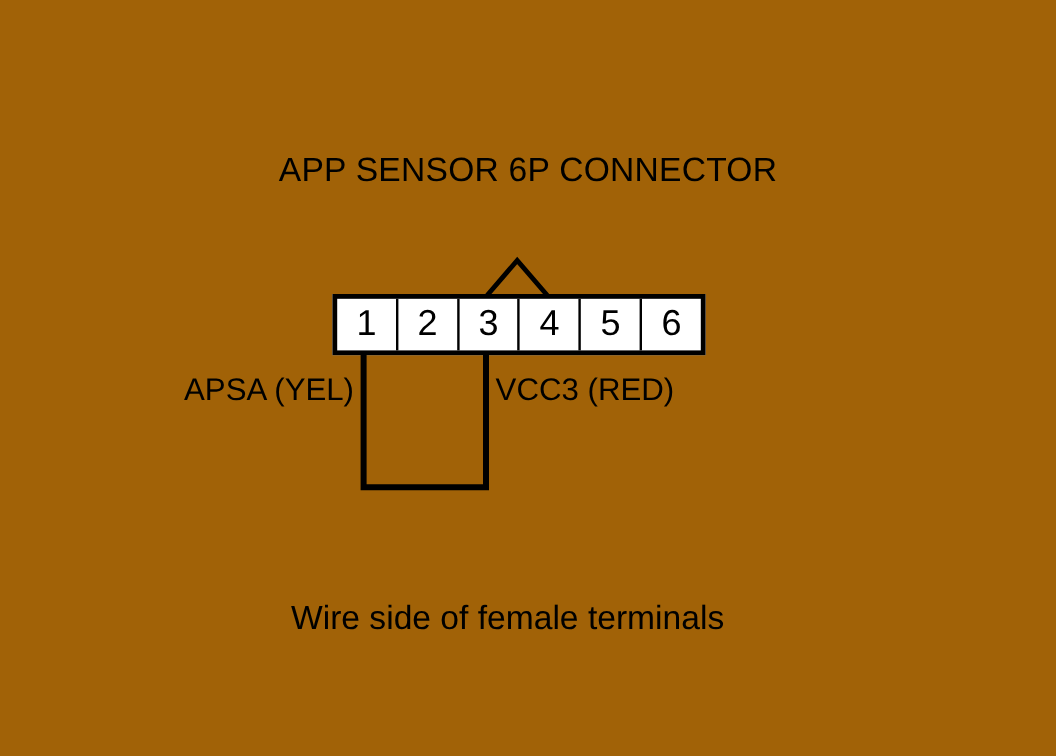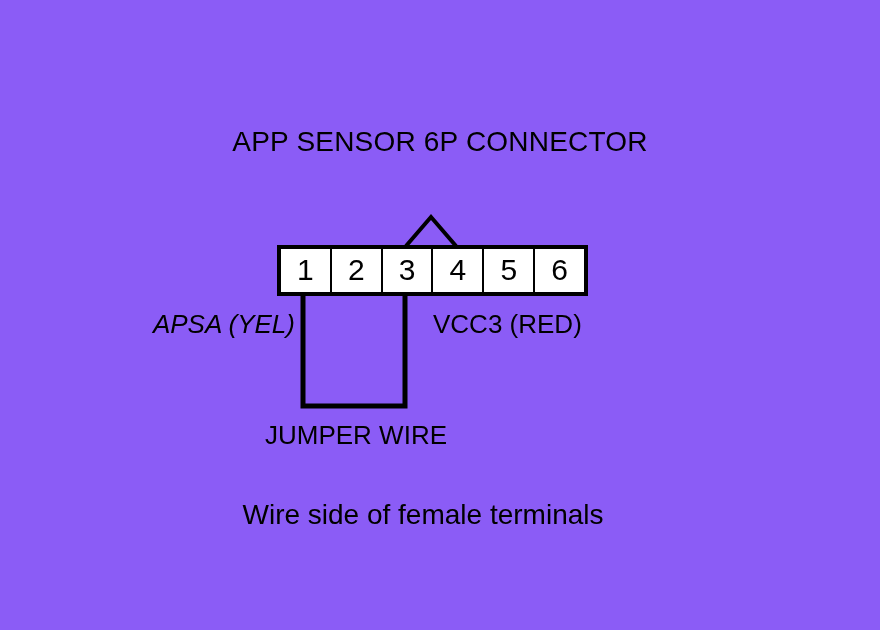--- a/index.html
+++ b/index.html
@@ -14,21 +14,21 @@
     overflow: hidden;
     font-family: "Liberation Sans", sans-serif;
     color: #000000;
     -webkit-font-smoothing: none;
   }
 
   #diagram-canvas {
     position: relative;
     width: 880px;
     height: 630px;
-    background: #8b5cf6;
+    background: #a16207;
   }
 
   
   .diagram-title {
     position: absolute;
     left: 0;
     top: 126px;
     width: 880px;
     text-align: center;
     font-size: 28px;
@@ -102,27 +102,25 @@
     position: absolute;
     font-size: 26px;
     line-height: 30px;
     white-space: nowrap;
   }
   .wire-label.left {
     left: 0px;
     top: 309px;
     width: 295px;
     text-align: right;
-    font-style: italic;
   }
   .wire-label.right {
     left: 413px;
     top: 309px;
     text-align: left;
-    margin-left: 20px;
   }
 
   
   .jumper-caption {
     position: absolute;
     left: 0px;
     top: 420px;
     width: 712px;
     text-align: center;
     font-size: 26px;
@@ -183,17 +181,16 @@
   <div class="jumper-wire">
     <svg width="112" height="116" viewBox="0 0 112 116" xmlns="http://www.w3.org/2000/svg">
       <path d="M 5 0 L 5 112 L 107 112 L 107 0" fill="none" stroke="#000000" stroke-width="5" stroke-linecap="butt" stroke-linejoin="miter"></path>
     </svg>
   </div>
 
   <div class="wire-label left">APSA (YEL)</div>
 
   <div class="wire-label right">VCC3 (RED)</div>
 
-  <div class="jumper-caption">JUMPER WIRE</div>
 
   <div class="footer-note">Wire side of female terminals</div>
 
 </div>
 
 </body></html>

